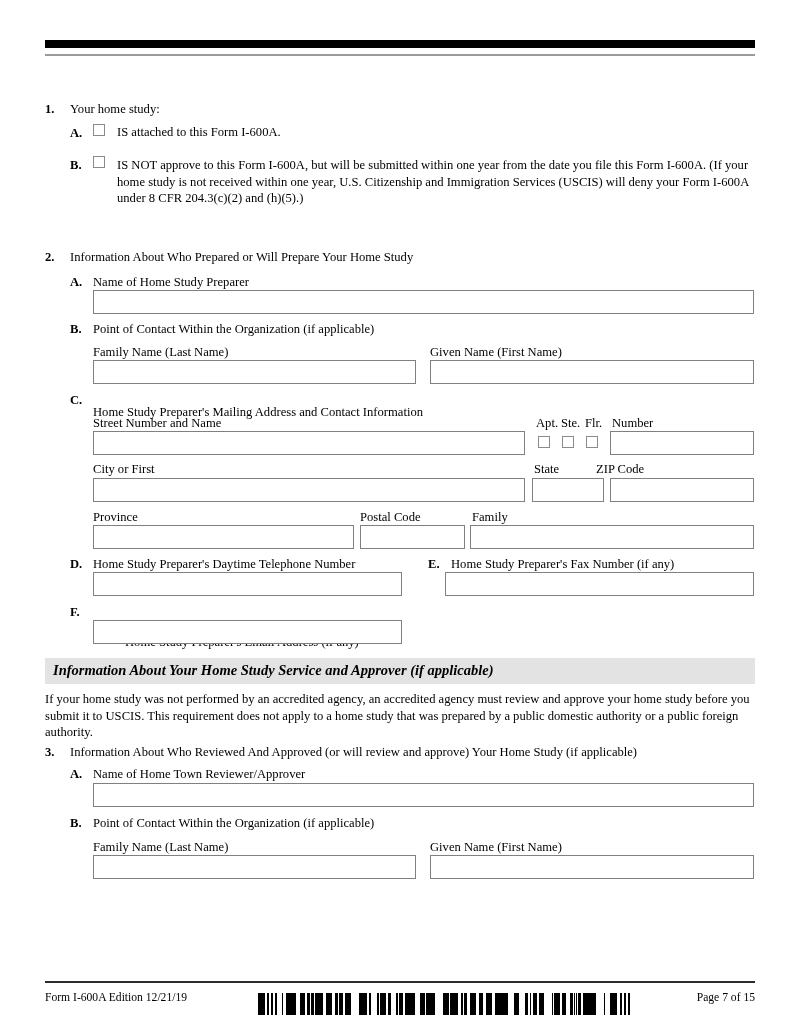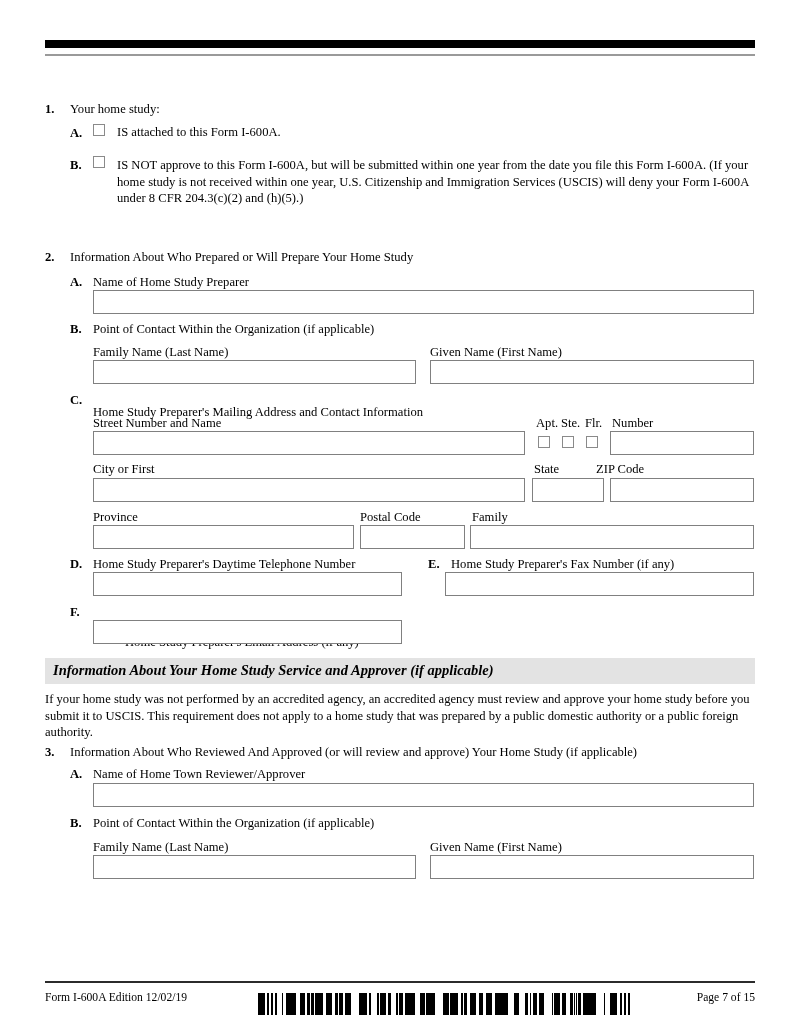--- a/index.html
+++ b/index.html
@@ -212,21 +212,21 @@
   <div class="box" style="left:93px; top:783px; width:661px; height:24px;"></div>
 
   <div class="t b" style="left:70px; top:817px;">B.</div>
   <div class="t" style="left:93px; top:817px;">Point of Contact Within the Organization (if applicable)</div>
   <div class="t" style="left:93px; top:841px;">Family Name (Last Name)</div>
   <div class="box" style="left:93px; top:855px; width:323px; height:24px;"></div>
   <div class="t" style="left:430px; top:841px;">Given Name (First Name)</div>
   <div class="box" style="left:430px; top:855px; width:324px; height:24px;"></div>
 
   <div class="footer-rule"></div>
-  <div class="footer-left">Form I-600A   Edition   12/02/19</div>
+  <div class="footer-left">Form I-600A   Edition   12/21/19</div>
   <div class="barcode" id="barcode">
       <i style="width: 7px;"></i>
       <i style="width: 2px; background: transparent;"></i>
       <i style="width: 2px;"></i>
       <i style="width: 2px; background: transparent;"></i>
       <i style="width: 2px;"></i>
       <i style="width: 2px; background: transparent;"></i>
       <i style="width: 2px;"></i>
       <i style="width: 5px; background: transparent;"></i>
       <i style="width: 1px;"></i>

